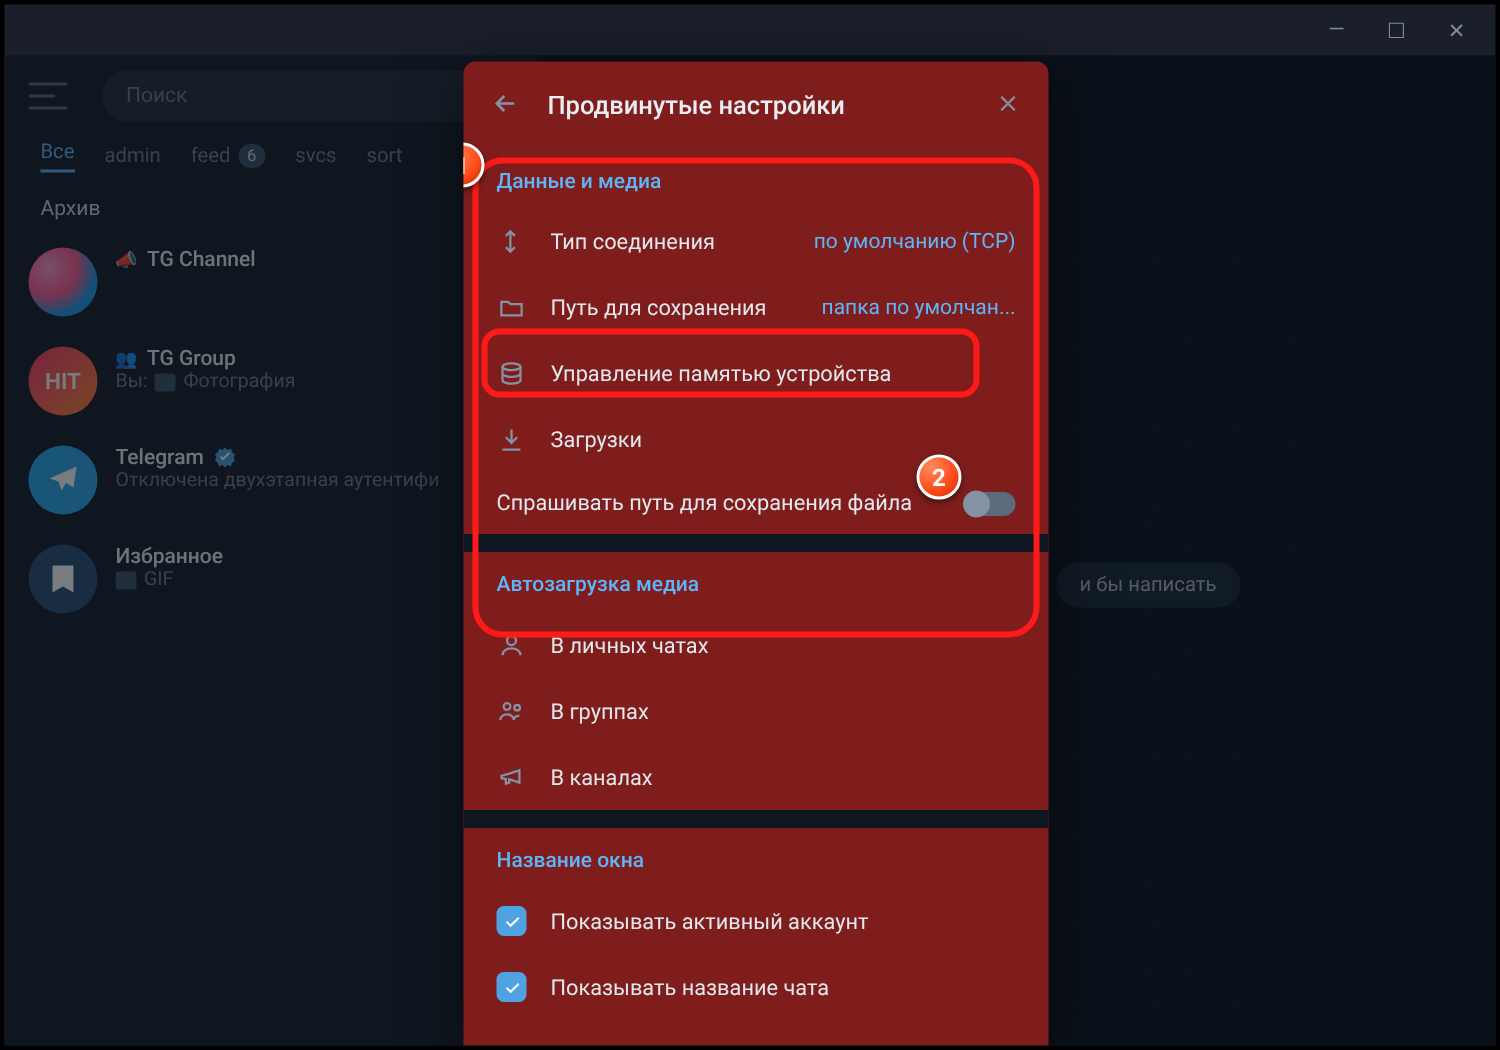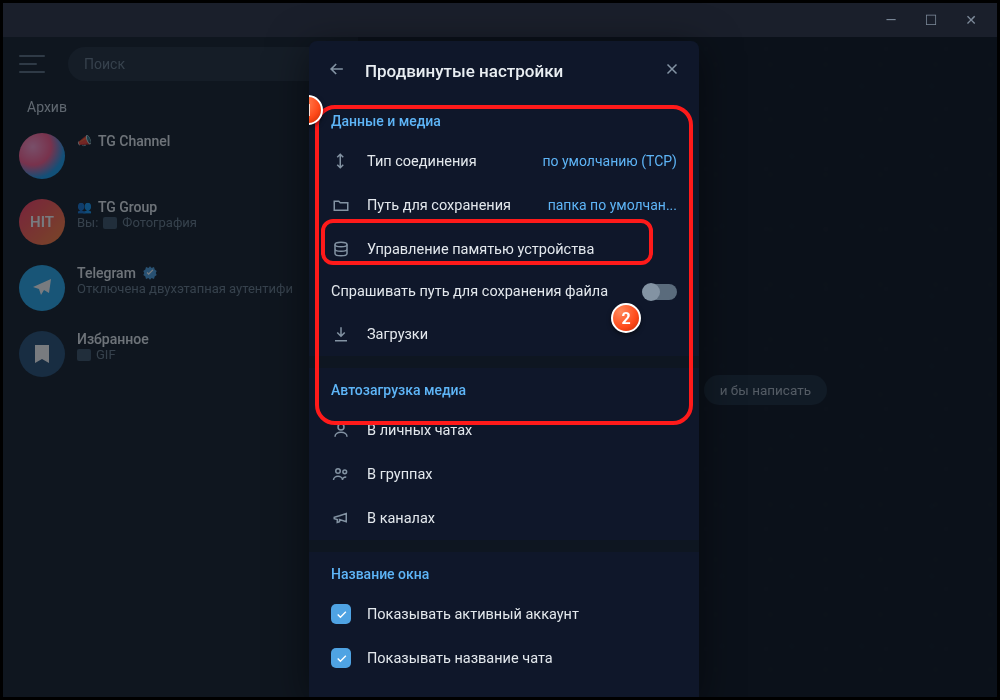--- a/index.html
+++ b/index.html
@@ -35,21 +35,21 @@
   .thumbs{display:flex;gap:3px;margin-top:3px;}
   .thumbs span{width:18px;height:18px;border-radius:3px;background:#2b3b4d;}
   .ccount{color:#6d7f8f;font-size:12px;margin-left:auto;padding-right:2px;}
   .main{flex:1;position:relative;background:#0e1621;overflow:hidden;}
   .doodle{position:absolute;inset:0;opacity:.22;background:
     radial-gradient(circle at 80% 20%, rgba(255,100,180,.06) 0 2px, transparent 3px) 0 0/60px 60px,
     radial-gradient(circle at 20% 70%, rgba(100,200,255,.05) 0 2px, transparent 3px) 0 0/70px 70px,
     radial-gradient(circle at 50% 50%, rgba(255,200,100,.04) 0 2px, transparent 3px) 0 0/55px 55px;}
   .hint-pill{position:absolute;top:338px;right:170px;background:#1c2a3a;color:#aeb9c4;font-size:13.5px;padding:7px 16px;border-radius:18px;}
   
-  .panel{position:absolute;top:38px;left:306px;width:390px;bottom:0;background:#0f172a;border-radius:8px 8px 0 0;box-shadow:0 8px 40px rgba(0,0,0,.5);display:flex;flex-direction:column;overflow:hidden;}
+  .panel{position:absolute;top:38px;left:306px;width:390px;bottom:0;background:#7f1d1d;border-radius:8px 8px 0 0;box-shadow:0 8px 40px rgba(0,0,0,.5);display:flex;flex-direction:column;overflow:hidden;}
   .phead{display:flex;align-items:center;gap:18px;padding:18px 18px 16px;}
   .phead .back,.phead .close{color:#8393a3;cursor:pointer;}
   .phead .title{flex:1;color:#e9eef2;font-size:17px;font-weight:500;}
   .pscroll{flex:1;overflow-y:hidden;}
   .psec-title{color:#5eb5f7;font-size:14px;font-weight:500;padding:14px 22px 10px;}
   .prow{display:flex;align-items:center;gap:16px;padding:12px 22px;color:#e3e8ed;font-size:14.5px;cursor:pointer;}
   .prow .ic{width:20px;height:20px;display:flex;align-items:center;justify-content:center;color:#8393a3;flex-shrink:0;}
   .prow .lbl{flex:1;}
   .prow .val{color:#5eb5f7;font-size:14px;}
   .pdiv{height:12px;background:#0e1621;}
@@ -77,20 +77,30 @@
   <div class="app">
     <div class="sidebar">
       <div class="side-top">
         <div class="menu-icon">
             <span></span>
             <span></span>
             <span></span>
           </div>
         <div class="search">Поиск</div>
       </div>
+      <div class="folders">
+        <div class="f active">Все</div>
+        <div class="f">admin</div>
+        <div class="f">
+            <span>feed</span>
+            <span class="badge">6</span>
+          </div>
+        <div class="f">svcs</div>
+        <div class="f">sort</div>
+      </div>
       <div class="archive">Архив</div>
       <div class="chatlist">
         <div class="chat">
           <div class="ava tgch"></div>
           <div class="cbody">
             <div class="crow">
                 <span style="color:#8393a3;font-size:12px;">📣</span>
                 <span class="cname">TG Channel</span>
               </div>
           </div>
@@ -188,30 +198,30 @@
       <div class="prow">
         <span class="ic">
             <svg width="18" height="18" viewBox="0 0 24 24" fill="none" stroke="currentColor" stroke-width="2">
               <ellipse cx="12" cy="6" rx="8" ry="3"></ellipse>
               <path d="M4 6v6c0 1.7 3.6 3 8 3s8-1.3 8-3V6M4 12v6c0 1.7 3.6 3 8 3s8-1.3 8-3v-6"></path>
             </svg>
           </span>
         <span class="lbl">Управление памятью устройства</span>
       </div>
       <div class="prow">
+        <span class="ic">
+            <svg width="18" height="18" viewBox="0 0 24 24" fill="none" stroke="currentColor" stroke-width="2">
+              <path d="M12 3v12m-5-5l5 5 5-5M4 21h16"></path>
+            </svg>
+          </span>
+        <span class="lbl">Загрузки</span>
+      </div>
+      <div class="prow">
         <span class="lbl" style="margin-left:0;">Спрашивать путь для сохранения файла</span>
         <div class="toggle"></div>
-      </div>
-      <div class="prow">
-        <span class="ic">
-            <svg width="18" height="18" viewBox="0 0 24 24" fill="none" stroke="currentColor" stroke-width="2">
-              <path d="M12 3v12m-5-5l5 5 5-5M4 21h16"></path>
-            </svg>
-          </span>
-        <span class="lbl">Загрузки</span>
       </div>
 
       <div class="pdiv"></div>
       <div class="psec-title">Автозагрузка медиа</div>
       <div class="prow">
         <span class="ic">
             <svg width="18" height="18" viewBox="0 0 24 24" fill="none" stroke="currentColor" stroke-width="2">
               <circle cx="12" cy="8" r="4"></circle>
               <path d="M4 21c0-4 4-6 8-6s8 2 8 6"></path>
             </svg>

